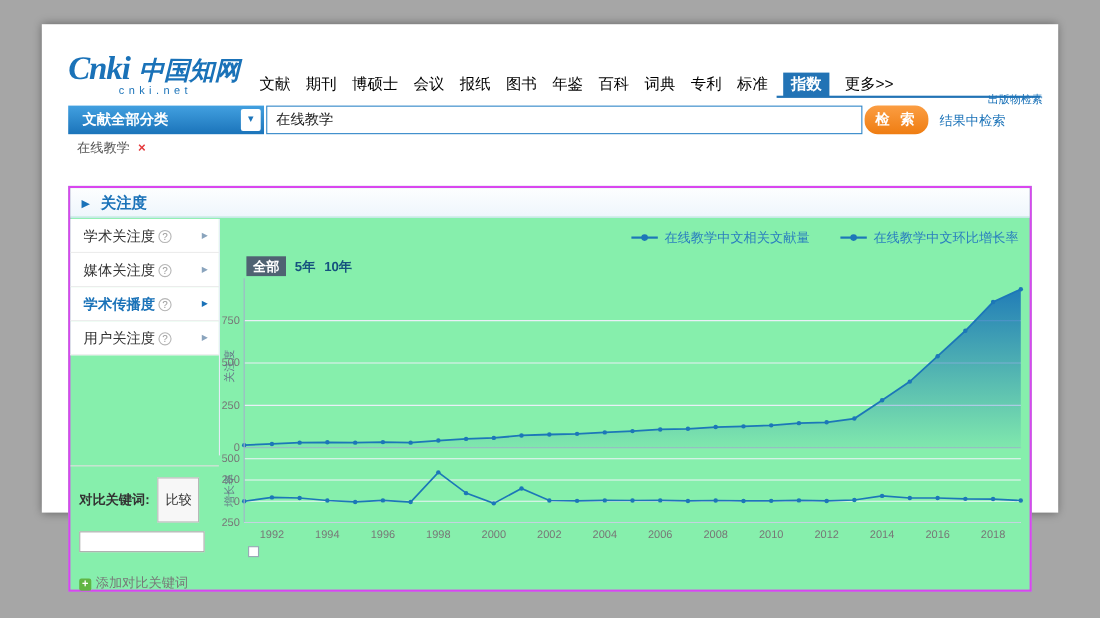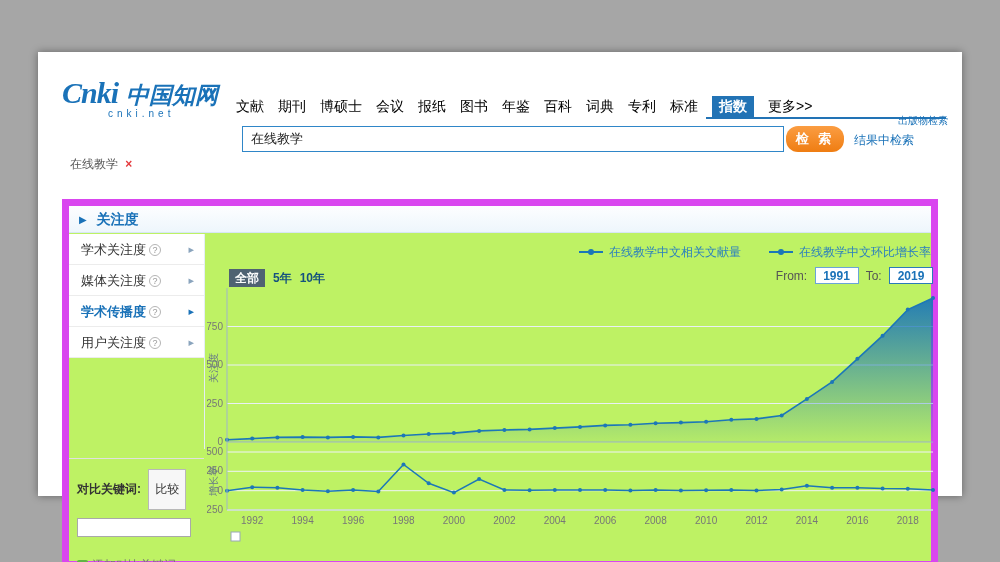--- a/index.html
+++ b/index.html
@@ -1,18 +1,18 @@
 <!DOCTYPE html>
 <html><head>
 <meta charset="utf-8">
 <style>
   *{margin:0;padding:0;box-sizing:border-box}
   html,body{width:1000px;height:562px}
   body{background:#a6a6a6;position:relative;font-family:"Liberation Sans","DejaVu Sans",sans-serif;overflow:hidden}
-  .page{position:absolute;left:38px;top:52px;width:924px;height:444px;background:#fff;box-shadow:0 0 8px rgba(0,0,0,.4)}
+  .page{position:absolute;left:38px;top:22px;width:924px;height:444px;background:#fff;box-shadow:0 0 8px rgba(0,0,0,.4)}
 
   
   .logo{position:absolute;left:24px;top:24px;cursor:pointer}
   .logo-en{font-family:"Liberation Serif",serif;font-style:italic;font-weight:bold;font-size:30px;color:#1a72b8;letter-spacing:-1px}
   .logo-cn{font-family:"Liberation Serif",serif;font-style:italic;font-weight:bold;font-size:23px;color:#1a72b8;margin-left:8px}
   .logo-domain{font-size:10px;color:#1a72b8;letter-spacing:4px;margin-left:46px;margin-top:-3px}
 
   
   .nav{position:absolute;left:198px;top:44px;white-space:nowrap}
   .nav-item{display:inline-block;font-size:14px;color:#000000;margin-right:14px;cursor:pointer;padding:2px 0}
@@ -26,21 +26,21 @@
   .cat-arrow-box{position:absolute;right:3px;top:3px;width:18px;height:20px;background:#fff;text-align:center;line-height:19px;color:#1b74ba;font-size:10px;border-radius:2px}
   .search-input{position:absolute;left:180px;top:0;width:542px;height:26px;border:1px solid #2f86c8;padding:0 8px;font-size:13px;color:#222;outline:none}
   .search-btn{position:absolute;left:724px;top:0;width:58px;height:26px;background:linear-gradient(#fb9d42,#ef7d12);color:#fff;border:none;font-size:13px;font-weight:bold;letter-spacing:3px;cursor:pointer;border-radius:12px}
   .result-search{position:absolute;left:792px;top:6px;font-size:12px;color:#1a72b8;text-decoration:none;white-space:nowrap;cursor:pointer}
 
   
   .tag-row{position:absolute;left:32px;top:104px;font-size:12px;color:#555}
   .tag-close{color:#e4393c;margin-left:4px;cursor:pointer;font-weight:bold}
 
   
-  .panel{position:absolute;left:24px;top:147px;width:876px;height:369px;border:7px solid #d946ef;background:#bef264}
+  .panel{position:absolute;left:24px;top:147px;width:876px;height:369px;border:2px solid #d946ef;background:#86efac}
   .panel-header{height:27px;background:linear-gradient(#fdfeff,#eef6fc);border-bottom:1px solid #d7e7f5;line-height:27px;padding-left:10px;color:#1a72b8;font-weight:bold;font-size:14px}
   .ph-icon{color:#1a72b8;font-size:10px;margin-right:6px;vertical-align:1px}
 
   .sidebar{position:absolute;left:0;top:28px;width:135px}
   .sb-item{position:relative;height:31px;line-height:31px;border-bottom:1px solid #ececec;padding-left:12px;font-size:13px;color:#333;cursor:pointer;background:#fff}
   .sb-item.active{color:#1a72b8;font-weight:bold}
   .sb-help{display:inline-block;width:12px;height:12px;line-height:10px;text-align:center;border:1px solid #b5b5b5;border-radius:50%;color:#999;font-size:9px;margin-left:3px;vertical-align:1px;font-weight:normal}
   .sb-arrow{position:absolute;right:10px;top:0;color:#8aa4bd;font-size:11px}
   .sb-item.active .sb-arrow{color:#1a72b8}
   .sb-divider{position:absolute;left:135px;top:28px;width:1px;height:215px;background:#e4edf5}
@@ -79,20 +79,24 @@
     </div>
     <div class="logo-domain">cnki.net</div>
   </div>
 
   <nav class="nav" id="nav"><span class="nav-item">文献</span><span class="nav-item">期刊</span><span class="nav-item">博硕士</span><span class="nav-item">会议</span><span class="nav-item">报纸</span><span class="nav-item">图书</span><span class="nav-item">年鉴</span><span class="nav-item">百科</span><span class="nav-item">词典</span><span class="nav-item">专利</span><span class="nav-item">标准</span><span class="nav-item active">指数</span><span class="nav-item">更多&gt;&gt;</span></nav>
   <div class="nav-underline"></div>
 
   <a class="pub-search">出版物检索</a>
 
   <div class="search-row">
+    <div class="cat-select">
+      <span>文献全部分类</span>
+      <span class="cat-arrow-box">▾</span>
+    </div>
     <input class="search-input" value="在线教学" style="">
     <button class="search-btn">检 索</button>
     <a class="result-search">结果中检索</a>
   </div>
 
   <div class="tag-row">
     <span>在线教学</span>
     <span class="tag-close">×</span>
   </div>
 
@@ -117,26 +121,20 @@
       </div>
       <input class="cmp-input" style="">
       <div class="cmp-add">
         <span class="plus-icon">+</span><span>添加对比关键词</span>
       </div>
     </div>
 
     <div class="chart-wrap">
       <div class="legend" id="legend"><span class="lg-item"><span class="lg-marker" style="background:#1c77b8"><i style="background:#1c77b8"></i></span><span>在线教学中文相关文献量</span></span><span class="lg-item"><span class="lg-marker" style="background:#1c77b8"><i style="background:#1c77b8"></i></span><span>在线教学中文环比增长率</span></span></div>
       <span class="range-tabs" id="rangeTabs"><span class="range-tab active">全部</span><span class="range-tab">5年</span><span class="range-tab">10年</span></span>
-      <span class="fromto">
-        <span>From:</span>
-        <input class="yr" value="1991" style="">
-        <span>To:</span>
-        <input class="yr to" value="2019" style="">
-      </span>
       <svg id="chart-svg" width="730" height="270" viewBox="0 0 730 270">
           <defs>
             <linearGradient id="ag" x1="0" y1="0" x2="0" y2="1">
               <stop offset="0" stop-color="#1c77b8" stop-opacity="0.95"></stop>
               <stop offset="1" stop-color="#1c77b8" stop-opacity="0.06"></stop>
             </linearGradient>
           </defs>
           <line x1="20" x2="726" y1="160.0" y2="160.0" stroke="#9fb6c9"></line>
           <text x="16" y="163" text-anchor="end" class="tk">0</text>
           <line x1="20" x2="726" y1="121.5" y2="121.5" stroke="#e9f0f6"></line>

